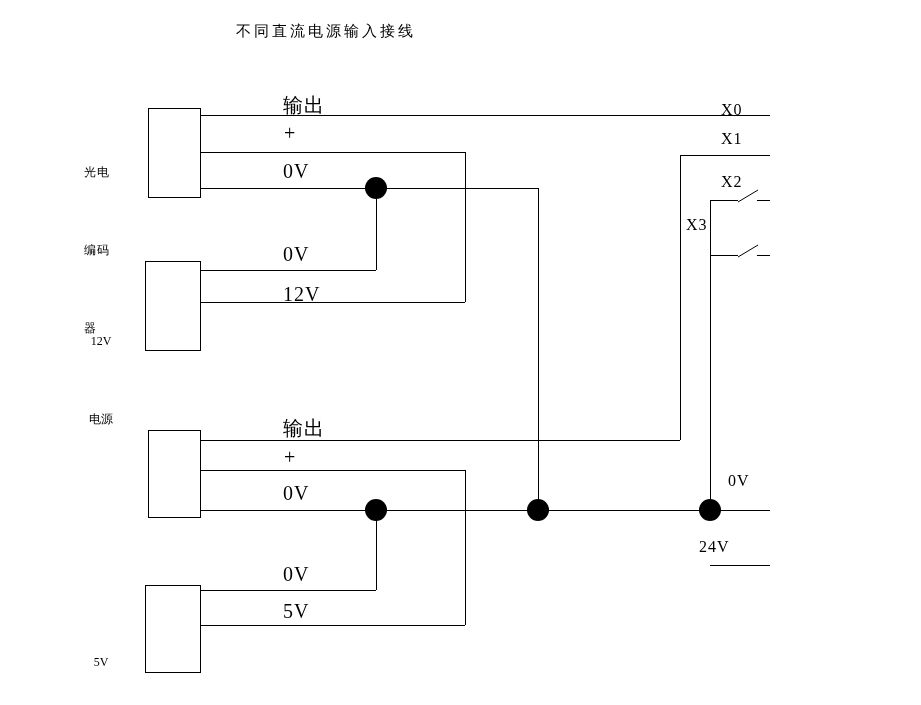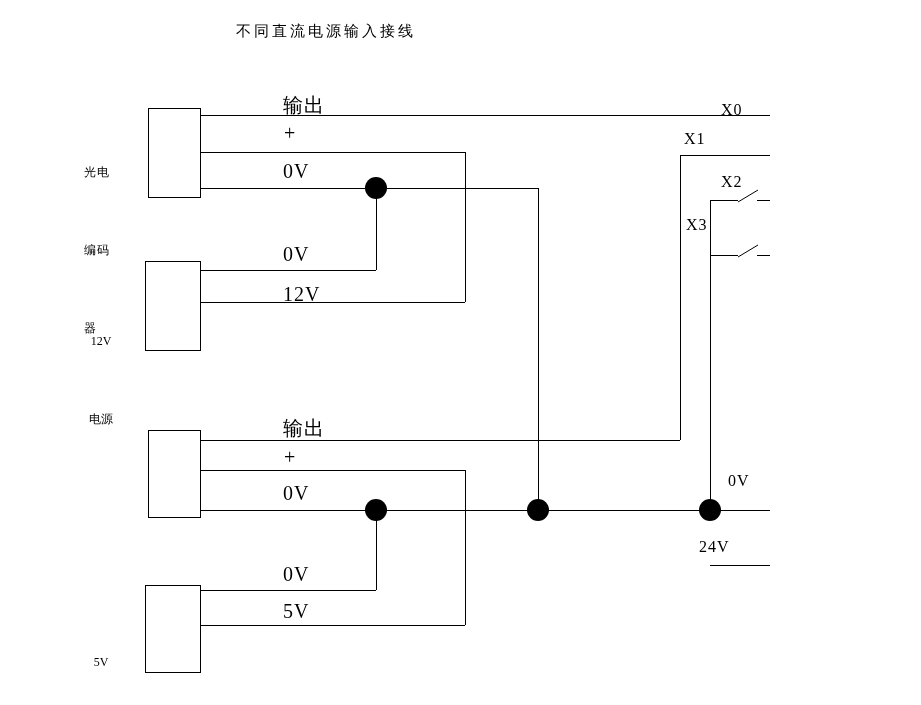--- a/index.html
+++ b/index.html
@@ -106,19 +106,19 @@
   <div class="lbl wire" style="left:283px; top:283px;">12V</div>
 
   <div class="lbl wire" style="left:283px; top:415px;">输出</div>
   <div class="lbl wire" style="left:284px; top:446px;">+</div>
   <div class="lbl wire" style="left:283px; top:482px;">0V</div>
 
   <div class="lbl wire" style="left:283px; top:563px;">0V</div>
   <div class="lbl wire" style="left:283px; top:600px;">5V</div>
 
   <div class="lbl term" style="left:721px; top:79px;margin-top:22px;">X0</div>
-  <div class="lbl term" style="left:684px; top:130px;">X1</div>
+  <div class="lbl term" style="left:721px; top:130px;">X1</div>
   <div class="lbl term" style="left:721px; top:173px;text-align:center;">X2</div>
   <div class="lbl term" style="left:686px; top:216px;">X3</div>
   <div class="lbl term" style="left:728px; top:472px;">0V</div>
   <div class="lbl term" style="left:699px; top:538px;">24V</div>
 
 </div>
 
 </body></html>

